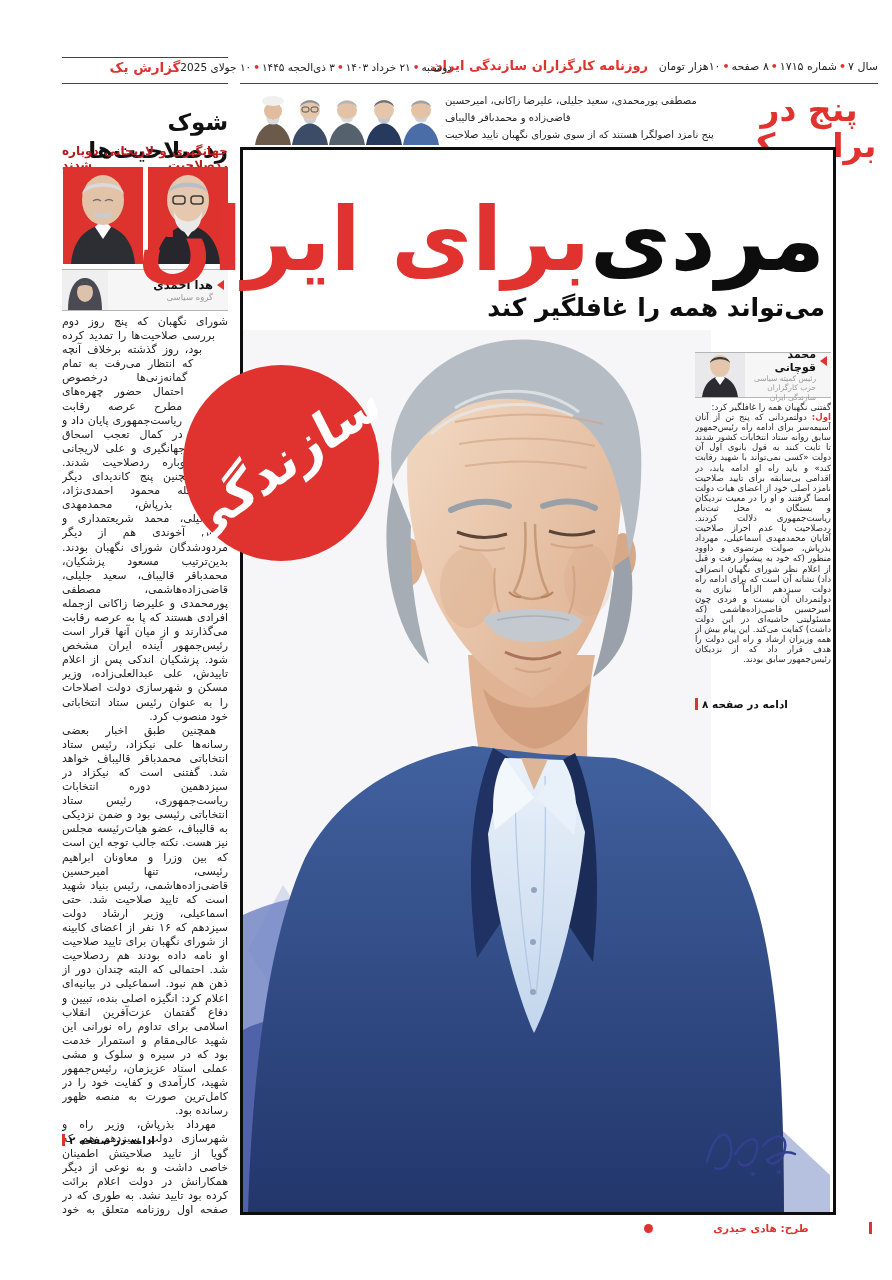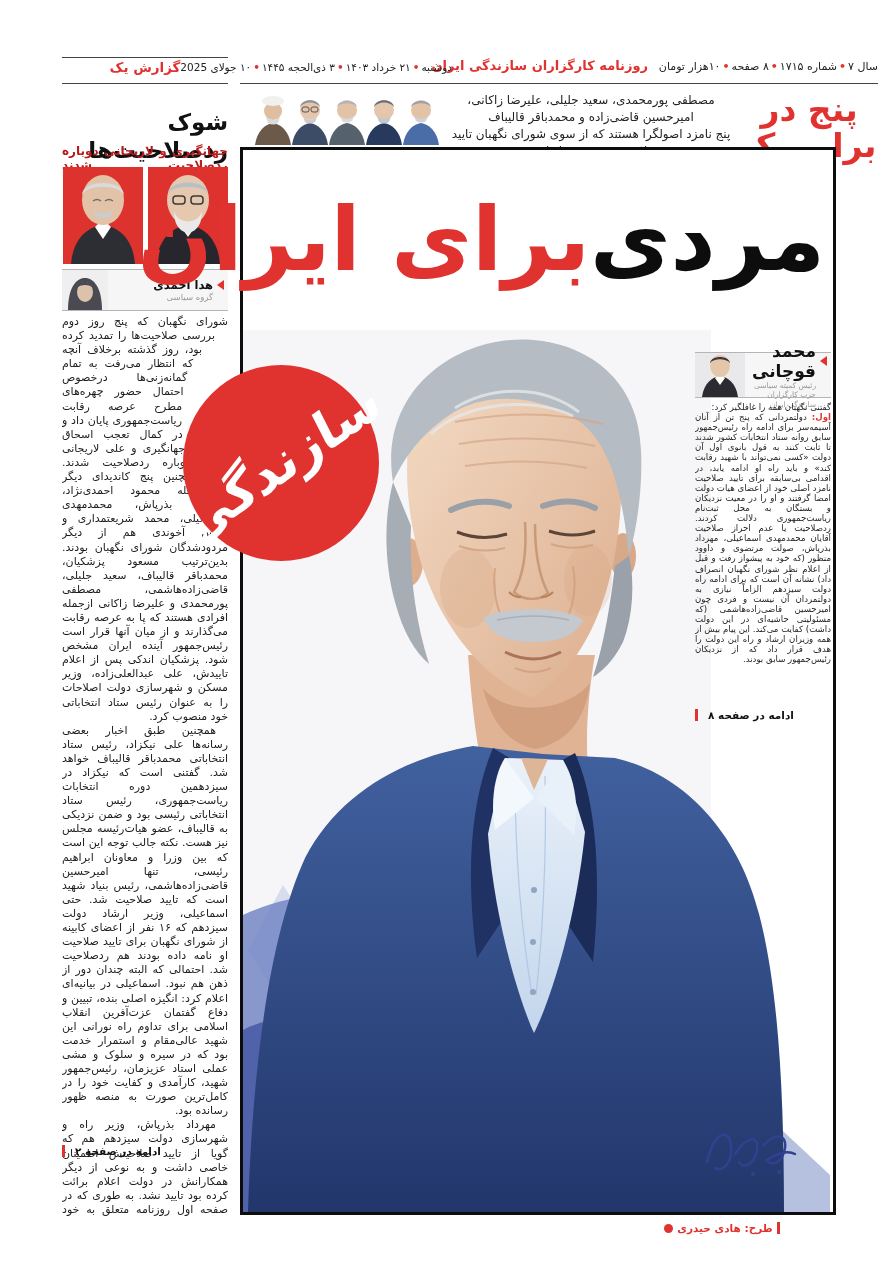--- a/index.html
+++ b/index.html
@@ -11,65 +11,65 @@
   .dot{color:#e0322f;font-weight:bold;padding:0 2px;}
 
   
   .info-line{top:60px;left:640px;width:238px;font-size:11px;color:#222;text-align:right;direction:rtl;white-space:nowrap;}
   .paper-name{top:58px;left:452px;width:196px;font-size:13px;font-weight:bold;text-align:center;white-space:nowrap;}
   .date-line{top:61px;left:240px;width:212px;font-size:10.5px;color:#222;text-align:right;direction:rtl;white-space:nowrap;}
   .section-head{top:59px;left:62px;width:166px;text-align:center;font-size:13.5px;font-weight:bold;}
 
   
   .banner-title{top:92px;left:740px;width:138px;font-size:33px;font-weight:900;text-align:center;line-height:1.1;}
-  .banner-desc{top:92px;left:445px;width:292px;font-size:12px;line-height:17px;color:#222;text-align:center;direction:rtl;}
+  .banner-desc{top:92px;left:445px;width:292px;font-size:10px;line-height:17px;color:#222;text-align:left;direction:rtl;}
   .banner-photos{top:89px;left:253px;width:188px;height:56px;}
 
   
   .sb{left:62px;width:166px;direction:rtl;margin-top:21px;}
   .sb-headline{top:88px;font-size:23px;font-weight:900;color:#111;text-align:justify;text-align-last:justify;line-height:1.2;}
   .sb-subhead{top:123px;font-size:12px;font-weight:bold;color:#b91c1c;text-align:justify;text-align-last:justify;}
   .sb-photos{top:146px;height:97px;display:flex;gap:5px;direction:rtl;}
   .sb-photo{width:80px;height:97px;background:#dd322e;overflow:hidden;}
   .byline{height:40px;background:#f6f6f6;border-top:1px solid #b5b5b5;border-bottom:1px solid #b5b5b5;display:flex;direction:rtl;align-items:center;}
   .byline .who{flex:1;padding-right:4px;}
   .byline .name-row{display:flex;align-items:center;gap:4px;direction:rtl;}
   .tri{width:0;height:0;border-top:5px solid transparent;border-bottom:5px solid transparent;border-right:7px solid #e0322f;}
   .byline .name{font-size:11.5px;font-weight:bold;color:#111;}
   .byline .role{font-size:8.5px;color:#999;padding-right:11px;line-height:1.25;}
   .byline .photo{height:100%;}
   .sb-byline{top:248px;}
   .sb-body{top:294px;height:902px;font-size:11px;line-height:14.1px;text-align:justify;color:#1c1c1c;overflow:hidden;}
   .sb-body p{margin:0;}
   .sb-body p + p{text-indent:12px;}
   .circle-spacer{float:right;width:46px;height:205px;margin-top:64px;shape-outside:circle(99px at 99px 102px);}
-  .continue{display:flex;align-items:center;gap:10px;direction:ltr;margin-top:11px;}
+  .continue{display:flex;align-items:center;gap:4px;direction:ltr;}
   .continue .bar{width:3px;height:12px;background:#e0322f;}
   .continue .txt{font-size:10.5px;font-weight:bold;color:#111;direction:rtl;}
   .sb-continue{top:1134px;left:62px;}
 
   
   .logo-circle{left:183px;top:365px;width:196px;height:196px;border-radius:50%;background:#e0322f;z-index:6;display:flex;align-items:center;justify-content:center;}
   .logo-circle span{color:#fff;font-size:52px;font-weight:bold;transform:rotate(-35deg) skewX(-8deg);display:block;}
 
   
   .frame{left:240px;top:147px;width:590px;height:1062px;border:3px solid #0d0d0d;background:#fff;z-index:2;}
   .headline{top:8px;left:8px;width:574px;height:128px;display:flex;justify-content:space-between;align-items:flex-end;direction:rtl;font-weight:900;font-size:88px;line-height:1.05;letter-spacing:-2px;white-space:nowrap;}
   .subheadline{top:143px;left:8px;width:574px;font-size:25px;font-weight:800;direction:rtl;text-align:justify;text-align-last:justify;white-space:nowrap;display:flex;justify-content:space-between;}
   .portrait{top:180px;left:0;width:590px;height:882px;}
 
   
   .col{left:452px;width:136px;direction:rtl;}
   .col-byline{top:202px;}
-  .col-byline .name{font-size:17px;}
+  .col-byline .name{font-size:11px;}
   .col-byline .role{font-size:7.5px;}
   .col-body{top:252px;height:292px;font-size:8.6px;line-height:10.1px;text-align:justify;color:#1c1c1c;overflow:hidden;}
   .col-continue{top:548px;left:452px;}
   .signature{left:452px;top:960px;width:110px;height:80px;}
-  .credit{left:608px;top:1222px;width:228px;display:flex;direction:rtl;align-items:center;gap:4px;justify-content:center;}
+  .credit{left:644px;top:1222px;width:228px;display:flex;direction:rtl;align-items:center;gap:4px;justify-content:space-between;}
   .credit .bar{width:3px;height:12px;background:#e0322f;}
   .credit .txt{font-size:10.5px;font-weight:bold;color:#e0322f;}
   .credit .dot-icon{width:9px;height:9px;border-radius:50%;background:#e0322f;}
 </style>
 </head>
 <body>
 
 <div class="page">
 
   <div class="abs info-line">
@@ -182,20 +182,21 @@
     <span class="bar"></span>
     <span class="txt">ادامه در صفحه ۲</span>
   </div>
 
   <div class="abs frame">
     <div class="abs headline">
       <span style="color:#0d0d0d;">مردی</span>
       <span class="red">برای ایران</span>
     </div>
     <div class="abs subheadline">
+      <span style="color:#0d0d0d;">می‌تواند همه را غافلگیر کند</span>
     </div>
 
     <svg class="abs portrait" viewBox="0 0 590 882" aria-hidden="true">
       <defs>
         <linearGradient id="skin" x1="0" y1="0" x2="1" y2="1">
           <stop offset="0" stop-color="#f3dcc6"></stop>
             <stop offset="1" stop-color="#ddae8e"></stop>
         </linearGradient>
         <linearGradient id="jacket" x1="0" y1="0" x2="0" y2="1">
           <stop offset="0" stop-color="#41619f"></stop>

